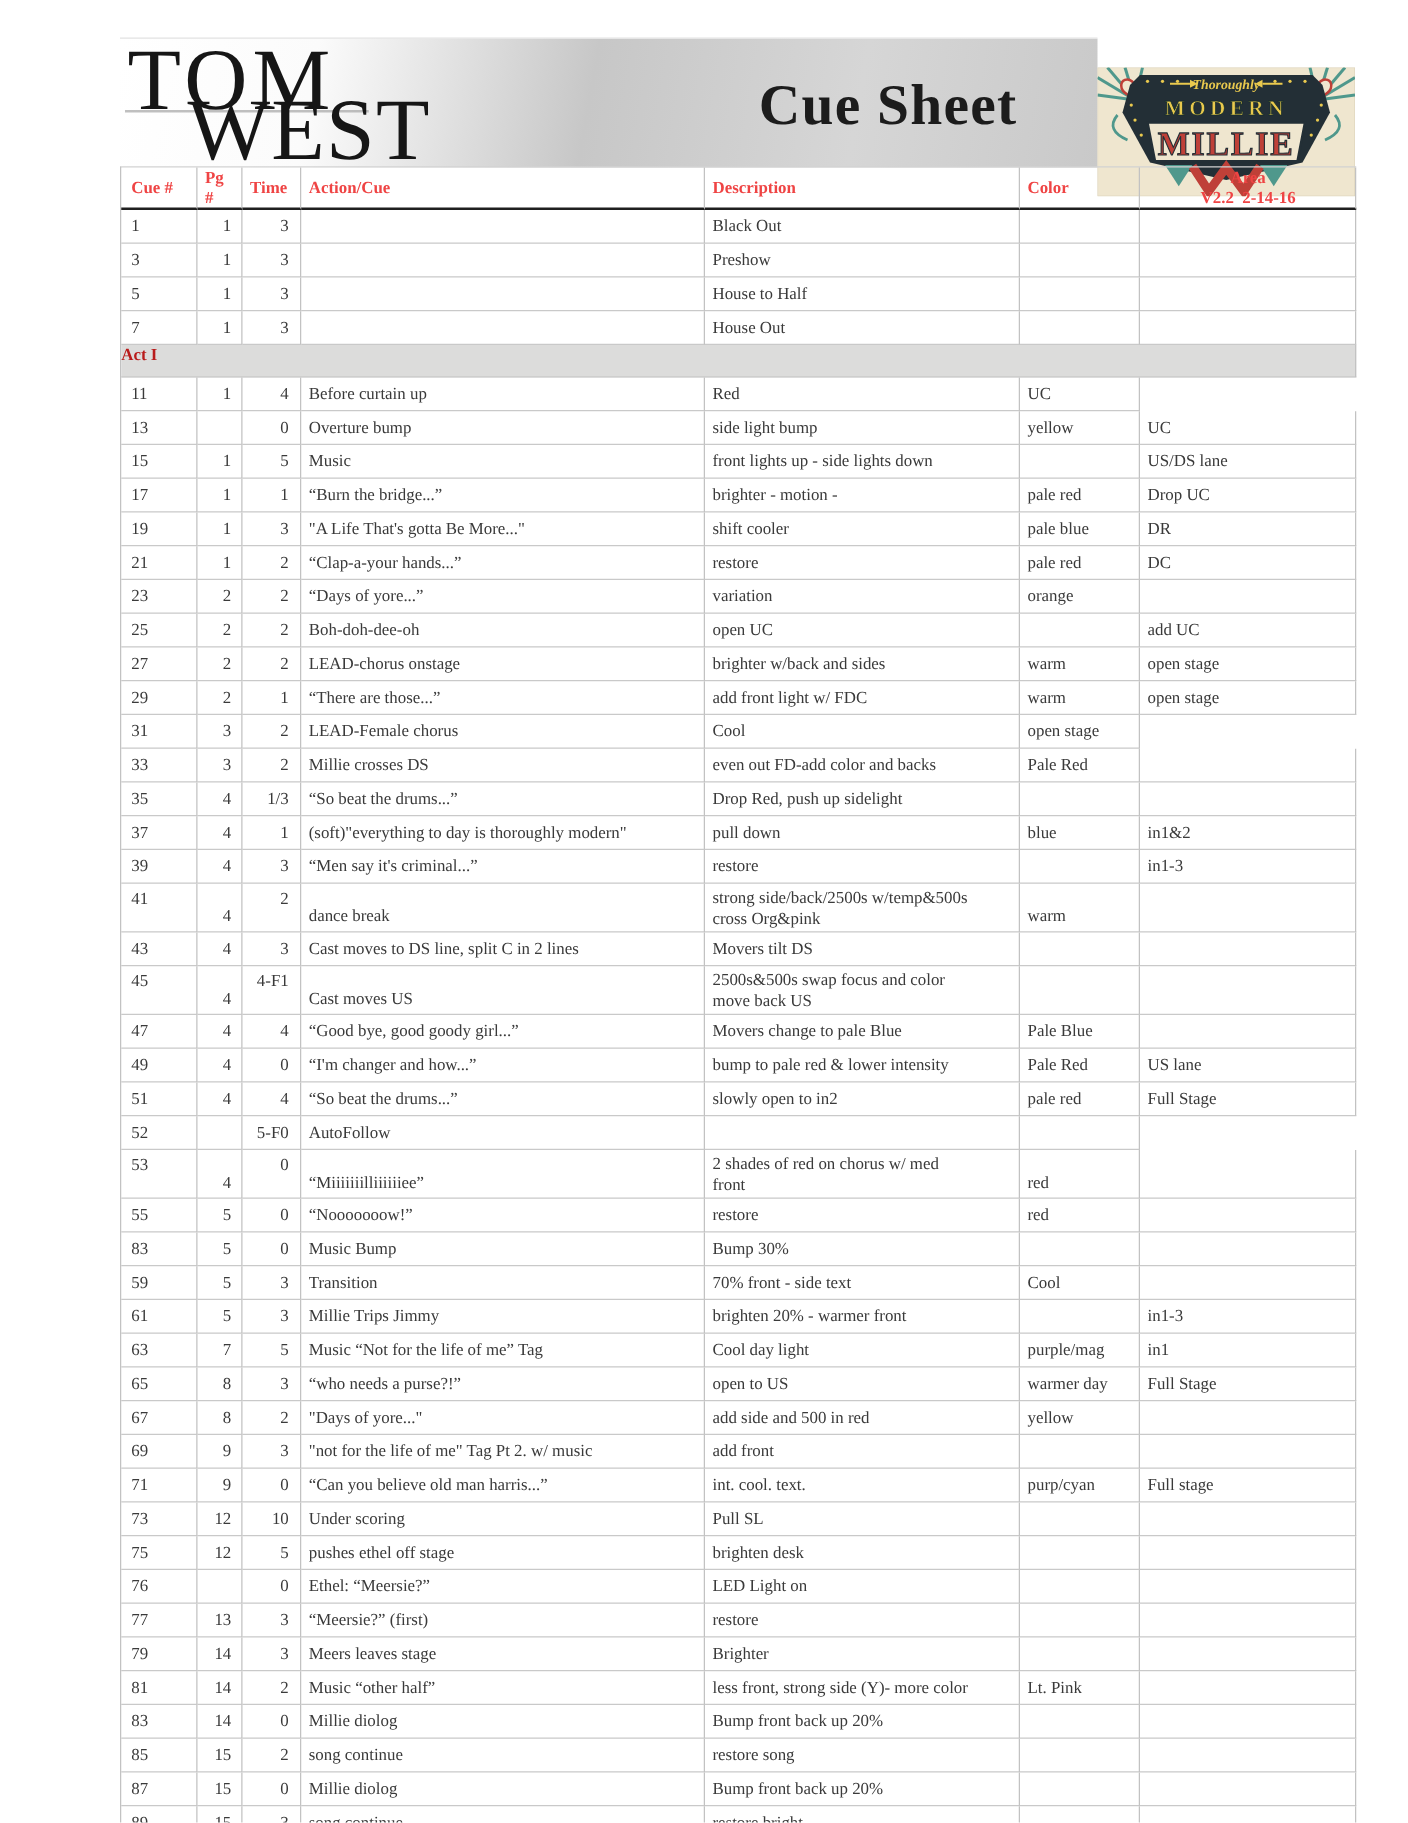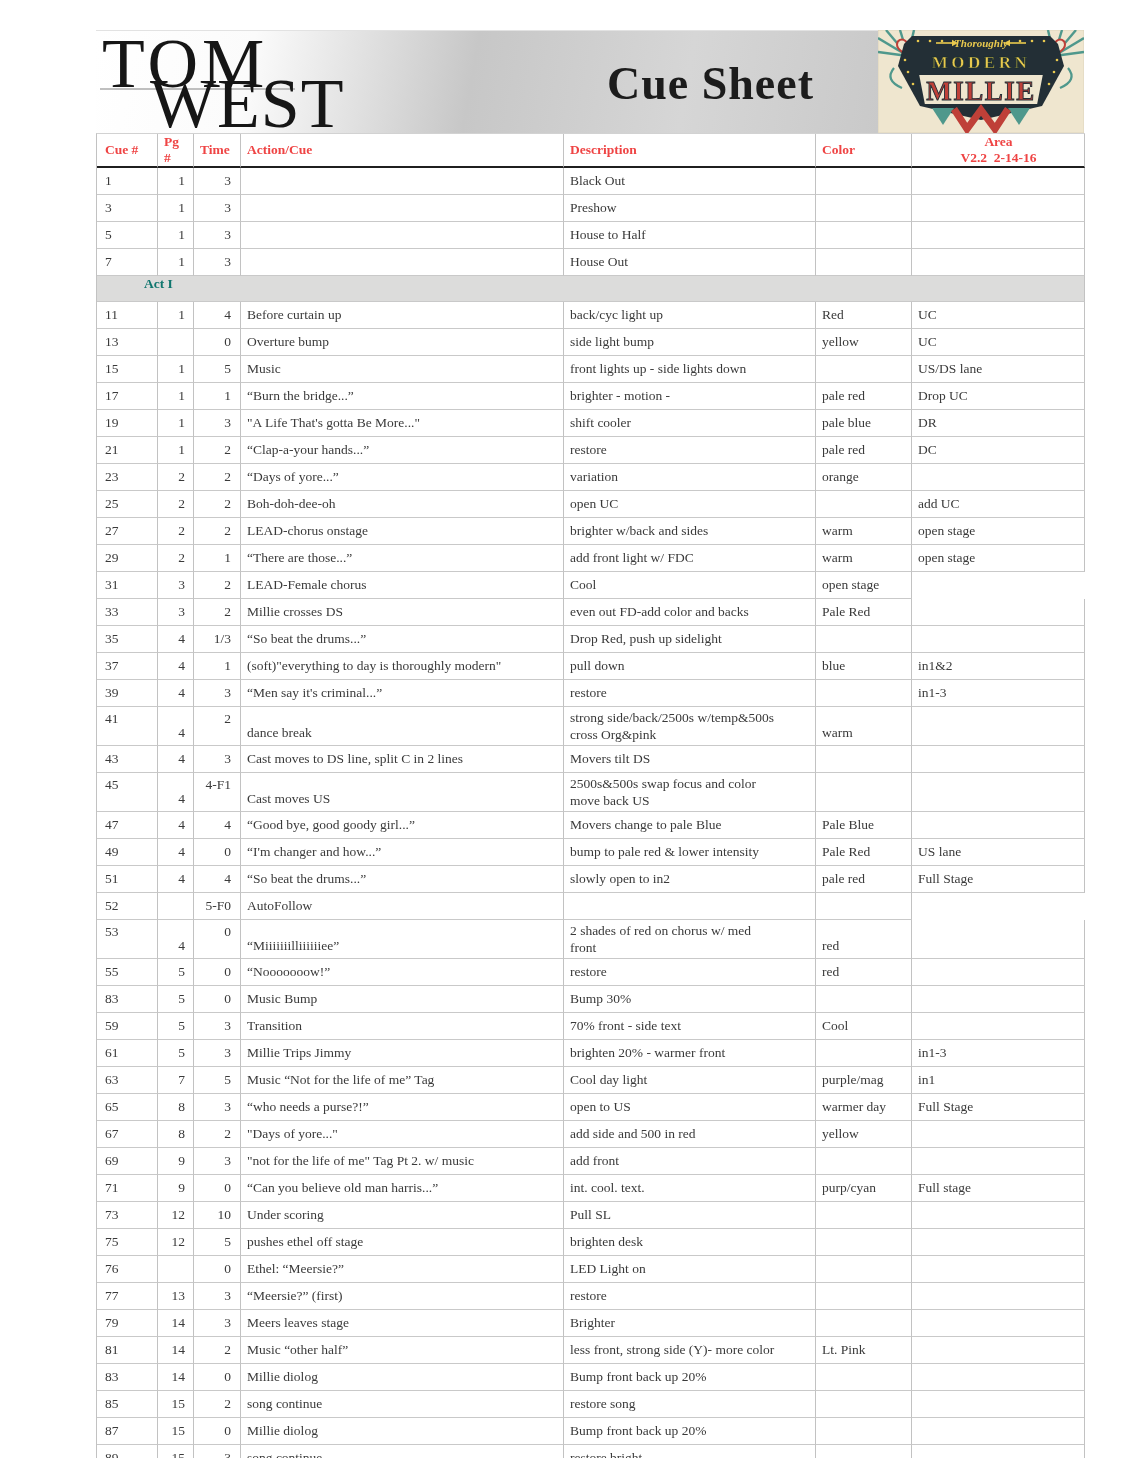--- a/index.html
+++ b/index.html
@@ -6,21 +6,21 @@
   .page{position:relative;width:1126px;height:1458px;background:#fff;
         font-family:Liberation Serif, serif;color:#3a3a3a;}
 
   
   .header{position:absolute;left:96px;top:30px;width:988px;height:103px;display:flex;}
   .banner{position:relative;width:782px;height:103px;border-top:1px solid #e2e2e2;
           background:linear-gradient(100deg,#ffffff 0%,#fbfbfb 20%,#c7c7c7 48%,#d6d6d6 75%,#c9c9c9 100%);}
   .tomwest{position:absolute;left:2px;top:0;}
   .cue-title{position:absolute;left:268px;top:26px;width:450px;text-align:right;
              font-size:46px;font-weight:bold;color:#1c1c1c;letter-spacing:1px;}
-  .millie-box{position:relative;width:206px;height:103px;}
+  .millie-box{position:relative;width:206px;height:103px;margin-top:24px;}
 
   
   .cue-table{position:absolute;left:96px;top:133px;width:988px;
              border-left:1px solid #c2c2c2;border-top:1px solid #d2d2d2;font-size:13.5px;}
   .row{display:grid;grid-template-columns:61px 36px 47px 323px 252px 96px 173px;min-height:27px;}
   .row.tall{min-height:39px;}
   .row>div{border-right:1px solid #c2c2c2;border-bottom:1px solid #c9c9c9;
            display:flex;align-items:center;overflow:hidden;}
   .hdr-row>div{font-weight:bold;color:#ef4444;border-bottom:2px solid #1f1f1f;min-height:25px;}
   .c-cue{padding-left:8px;}
@@ -32,22 +32,22 @@
   .c-area{padding-left:6px;}
   .hdr-area{justify-content:center;padding-left:6px;padding-right:5px;flex-direction:column;}
   .version{font-weight:bold;white-space:pre;}
   .tall .c-cue{align-items:flex-start;padding-top:4px;}
   .tall .c-time{align-items:flex-start;padding-top:4px;}
   .tall .c-pg{align-items:flex-end;padding-bottom:4px;}
   .tall .c-action{align-items:flex-end;padding-bottom:4px;}
   .tall .c-color{align-items:flex-end;padding-bottom:4px;}
   .tall .c-desc{align-items:flex-start;padding-top:3px;}
   .section-row{display:grid;grid-template-columns:1fr;min-height:26px;}
-  .section-row>div{background:#dcdcdb;justify-content:center;font-weight:bold;color:#0f766e;
-                   border-right:1px solid #c2c2c2;border-bottom:1px solid #c9c9c9;padding-left:47px;}
+  .section-row>div{background:#dcdcdb;justify-content:center;font-weight:bold;color:#b91c1c;
+                   border-right:1px solid #c2c2c2;border-bottom:1px solid #c9c9c9;}
 </style>
 </head>
 <body>
 
 <div class="page">
 
   <div class="header">
     <div class="banner">
       <svg class="tomwest" width="330" height="103" viewBox="0 0 330 103">
         <text x="4" y="56" font-size="70" letter-spacing="4" fill="#161616">TOM</text>
@@ -171,21 +171,20 @@
           <div class="c-area"></div>
         </div>
         <div class="section-row">
           <div>Act I</div>
         </div>
         <div class="row">
           <div class="c-cue">11</div>
           <div class="c-pg">1</div>
           <div class="c-time">4</div>
           <div class="c-action">Before curtain up</div>
-          <div class="c-desc">back/cyc light up</div>
           <div class="c-color">Red</div>
           <div class="c-area">UC</div>
         </div>
         <div class="row">
           <div class="c-cue">13</div>
           <div class="c-pg"></div>
           <div class="c-time">0</div>
           <div class="c-action">Overture bump</div>
           <div class="c-desc">side light bump</div>
           <div class="c-color">yellow</div>

